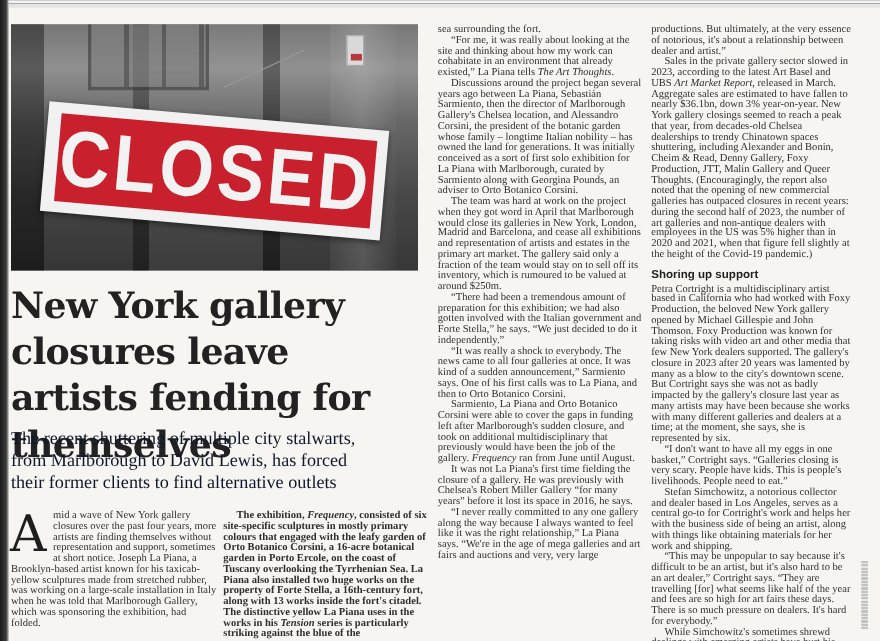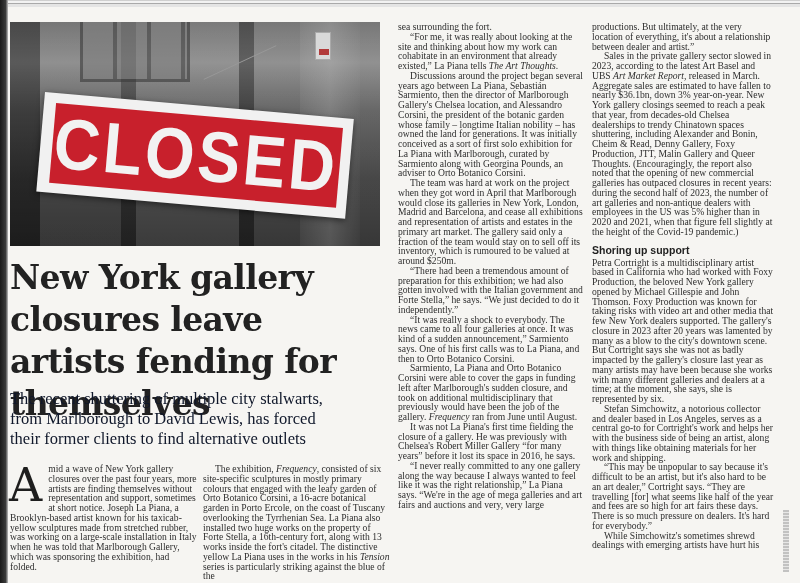--- a/index.html
+++ b/index.html
@@ -89,21 +89,21 @@
       position: absolute;
       font-family: "Liberation Serif", "DejaVu Serif", serif;
       font-size: 9.6px;
       line-height: 9.75px;
       color: #2e2e2e;
       text-align: left;
     }
     .col p { text-indent: 12px; }
     .col p.no-indent { text-indent: 0; }
     .col1 { left: 10px; top: 464px; width: 188px; }
-    .col2 { left: 203px; top: 464px; width: 188px; }
+    .col2 { left: 203px; top: 464px; width: 188px; font-weight: bold; }
     .col3 { left: 398px; top: 22px; width: 185px; }
     .col4 { left: 592px; top: 22px; width: 182px; }
     .dropcap {
       float: left;
       font-family: "DejaVu Serif", "Liberation Serif", serif;
       font-size: 46px;
       line-height: 38px;
       height: 40px;
       padding-right: 6px;
       margin-top: 2px;
@@ -166,22 +166,23 @@
   <p>Discussions around the project began several years ago between La Piana, Sebastián Sarmiento, then the director of Marlborough Gallery's Chelsea location, and Alessandro Corsini, the president of the botanic garden whose family – longtime Italian nobility – has owned the land for generations. It was initially conceived as a sort of first solo exhibition for La Piana with Marlborough, curated by Sarmiento along with Georgina Pounds, an adviser to Orto Botanico Corsini.</p>
   <p>The team was hard at work on the project when they got word in April that Marlborough would close its galleries in New York, London, Madrid and Barcelona, and cease all exhibitions and representation of artists and estates in the primary art market. The gallery said only a fraction of the team would stay on to sell off its inventory, which is rumoured to be valued at around $250m.</p>
   <p>“There had been a tremendous amount of preparation for this exhibition; we had also gotten involved with the Italian government and Forte Stella,” he says. “We just decided to do it independently.”</p>
   <p>“It was really a shock to everybody. The news came to all four galleries at once. It was kind of a sudden announcement,” Sarmiento says. One of his first calls was to La Piana, and then to Orto Botanico Corsini.</p>
   <p><span>Sarmiento, La Piana and Orto Botanico Corsini were able to cover the gaps in funding left after Marlborough's sudden closure, and took on additional multidisciplinary that previously would have been the job of the gallery. </span><em>Frequency</em><span> ran from June until August.</span></p>
   <p>It was not La Piana's first time fielding the closure of a gallery. He was previously with Chelsea's Robert Miller Gallery “for many years” before it lost its space in 2016, he says.</p>
   <p>“I never really committed to any one gallery along the way because I always wanted to feel like it was the right relationship,” La Piana says. “We're in the age of mega galleries and art fairs and auctions and very, very large</p>
 </div>
 
 <div class="col col4">
-  <p class="no-indent">productions. But ultimately, at the very location of everything, it's about a relationship between dealer and artist.”</p>
+  <p class="no-indent">productions. But ultimately, at the very essence of notorious, it's about a relationship between dealer and artist.”</p>
   <p><span>Sales in the private gallery sector slowed in 2023, according to the latest Art Basel and UBS </span><em>Art Market Report</em><span>, released in March. Aggregate sales are estimated to have fallen to nearly $36.1bn, down 3% year-on-year. New York gallery closings seemed to reach a peak that year, from decades-old Chelsea dealerships to trendy Chinatown spaces shuttering, including Alexander and Bonin, Cheim &amp; Read, Denny Gallery, Foxy Production, JTT, Malin Gallery and Queer Thoughts. (Encouragingly, the report also noted that the opening of new commercial galleries has outpaced closures in recent years: during the second half of 2023, the number of art galleries and non-antique dealers with employees in the US was 5% higher than in 2020 and 2021, when that figure fell slightly at the height of the Covid-19 pandemic.)</span></p>
   <h2 class="subhead">Shoring up support</h2>
   <p class="no-indent">Petra Cortright is a multidisciplinary artist based in California who had worked with Foxy Production, the beloved New York gallery opened by Michael Gillespie and John Thomson. Foxy Production was known for taking risks with video art and other media that few New York dealers supported. The gallery's closure in 2023 after 20 years was lamented by many as a blow to the city's downtown scene. But Cortright says she was not as badly impacted by the gallery's closure last year as many artists may have been because she works with many different galleries and dealers at a time; at the moment, she says, she is represented by six.</p>
+  <p>“I don't want to have all my eggs in one basket,” Cortright says. “Galleries closing is very scary. People have kids. This is people's livelihoods. People need to eat.”</p>
   <p>Stefan Simchowitz, a notorious collector and dealer based in Los Angeles, serves as a central go-to for Cortright's work and helps her with the business side of being an artist, along with things like obtaining materials for her work and shipping.</p>
   <p>“This may be unpopular to say because it's difficult to be an artist, but it's also hard to be an art dealer,” Cortright says. “They are travelling [for] what seems like half of the year and fees are so high for art fairs these days. There is so much pressure on dealers. It's hard for everybody.”</p>
   <p>While Simchowitz's sometimes shrewd dealings with emerging artists have hurt his</p>
 </div>
 
 <div class="credit"></div>
 
 </body></html>

